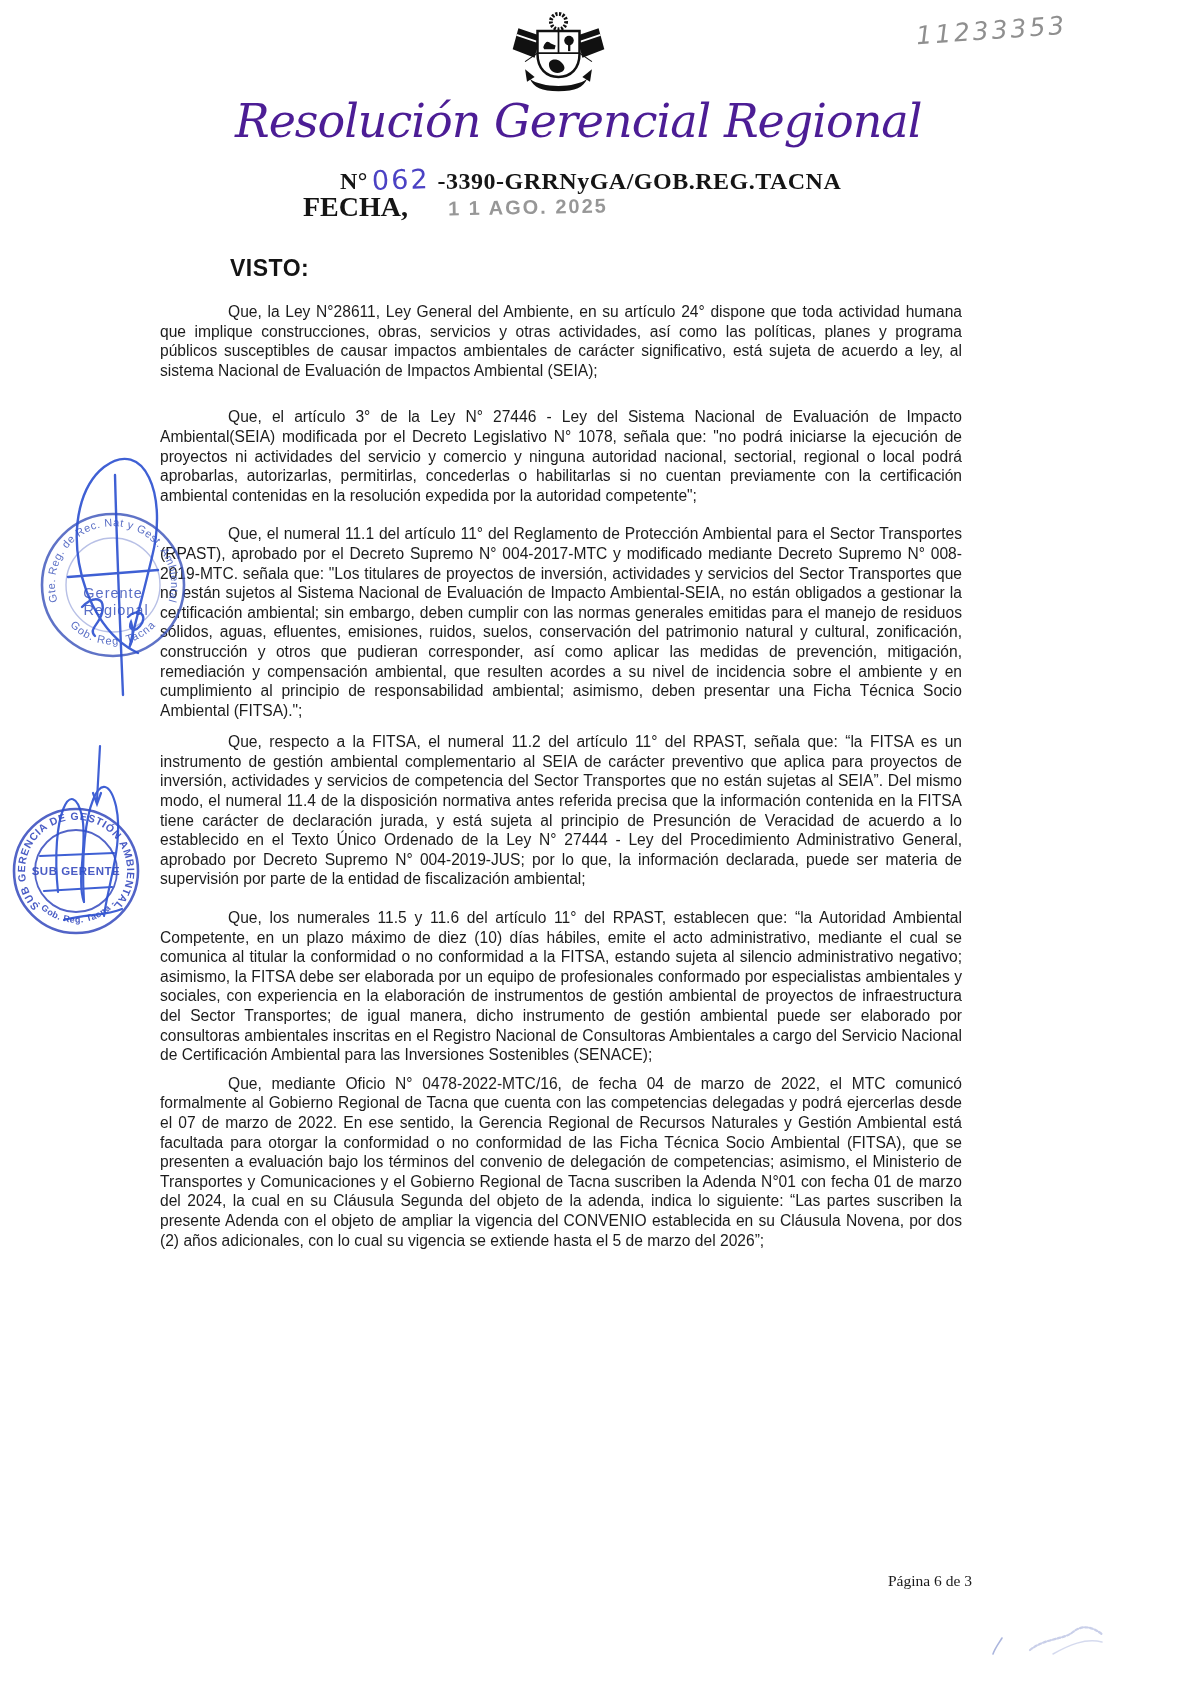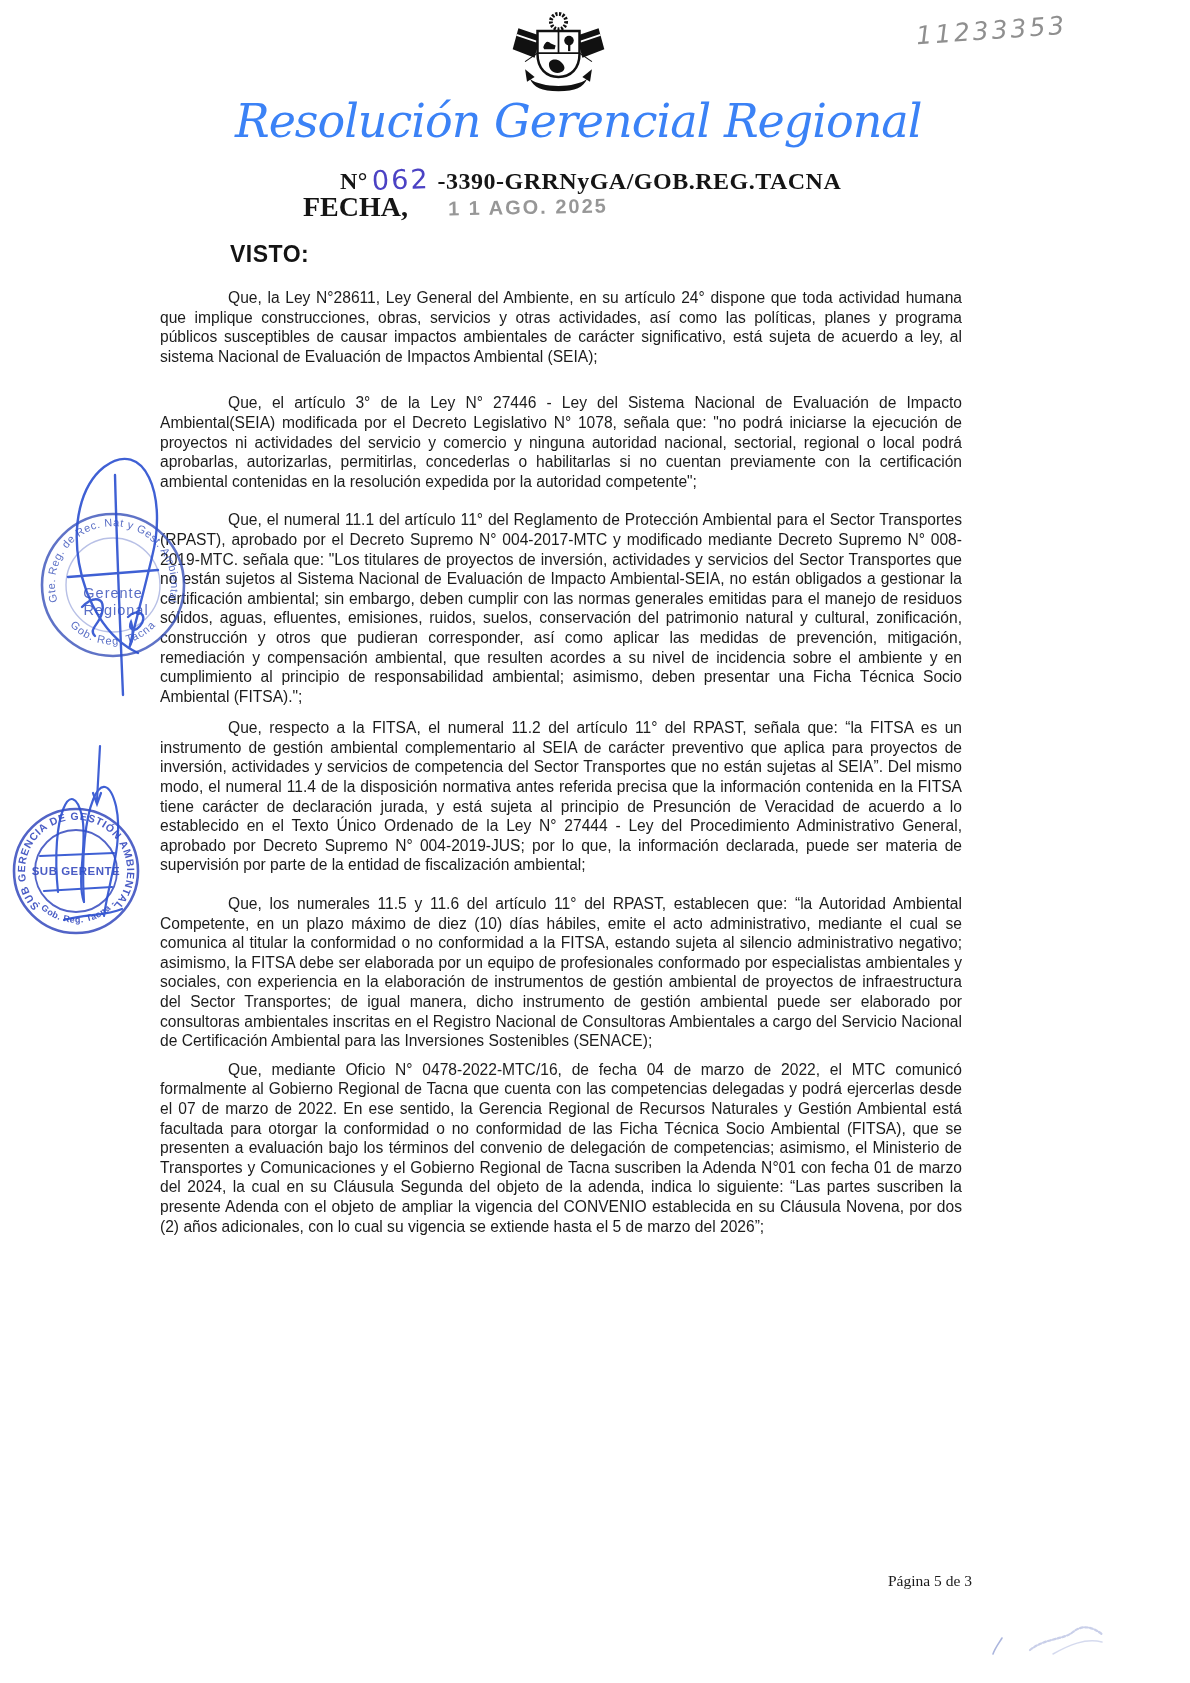--- a/index.html
+++ b/index.html
@@ -9,21 +9,21 @@
   }
   .handwritten-code{
     position:absolute; left:916px; top:16px; font-family:"DejaVu Sans", sans-serif;
     font-style:italic; font-size:25px; letter-spacing:3px; color:#8f8f8f;
     transform:rotate(-4deg);
   }
   .coat{ position:absolute; left:506px; top:6px; }
   .doc-title{
     position:absolute; left:235px; top:94px; width:670px; text-align:center;
     font-family:"DejaVu Serif", serif; font-style:italic; font-size:46px;
-    color:#3b82f6; letter-spacing:-1px; white-space:nowrap;
+    color:#4c1d95; letter-spacing:-1px; white-space:nowrap;
   }
   .number-line{
     position:absolute; left:340px; top:164px;
     font-family:"Liberation Serif", serif; font-weight:bold; font-size:24px;
     letter-spacing:0.5px; color:#151515; white-space:nowrap;
   }
   .ink-number{
     display:inline-block; font-family:"DejaVu Sans", sans-serif; font-weight:400;
     font-size:27px; color:#4b42c4; transform:rotate(-2deg); margin:0 8px 0 4px;
     letter-spacing:2px;
@@ -35,21 +35,21 @@
   .date-stamp{
     display:inline-block; margin-left:40px; font-family:"Liberation Sans", sans-serif;
     font-weight:bold; font-size:20px; letter-spacing:2px; color:#979797;
     transform:rotate(-1deg); vertical-align:2px;
   }
   .bodytext{ position:absolute; left:160px; top:241px; width:802px; }
   .heading{
     font-family:"Liberation Sans", sans-serif; font-weight:bold; font-size:23px;
     color:#141414; letter-spacing:0.5px; margin:0;
   }
-  .visto-h{ margin:0 0 20px 70px; }
+  .visto-h{ margin:14px 0 20px 70px; }
   .consid-h{ margin:0 0 21px 78px; }
   .bodytext p{
     margin:0; font-size:15.6px; line-height:19.6px; text-align:justify;
     text-indent:68px; color:#1c1c1c;
   }
   p.gap-a{ margin-bottom:22px; }
   p.gap-b{ margin-bottom:27px; }
   p.gap-c{ margin-bottom:19px; }
   p.gap-d{ margin-bottom:12px; }
   p.gap-e{ margin-bottom:9px; }
@@ -163,15 +163,15 @@
   </svg>
 
   <svg class="stamp" style="left:955px; top:1608px;" width="160" height="62" viewBox="0 0 160 62">
     <g stroke="#8795cf" fill="none" stroke-linecap="round">
       <path d="M 38 46 C 40 40, 44 35, 47 30" stroke-width="1.6" opacity="0.7"></path>
       <path d="M 75 42 C 90 30, 108 32, 118 24 C 128 16, 138 19, 148 27" stroke-width="2.2" opacity="0.45" stroke-dasharray="3 2"></path>
       <path d="M 98 46 C 114 37, 130 30, 147 34" stroke-width="1.5" opacity="0.35"></path>
     </g>
   </svg>
 
-  <div class="pagination">Página 5 de 3</div>
+  <div class="pagination">Página 6 de 3</div>
 
 </div>
 
 </body></html>

